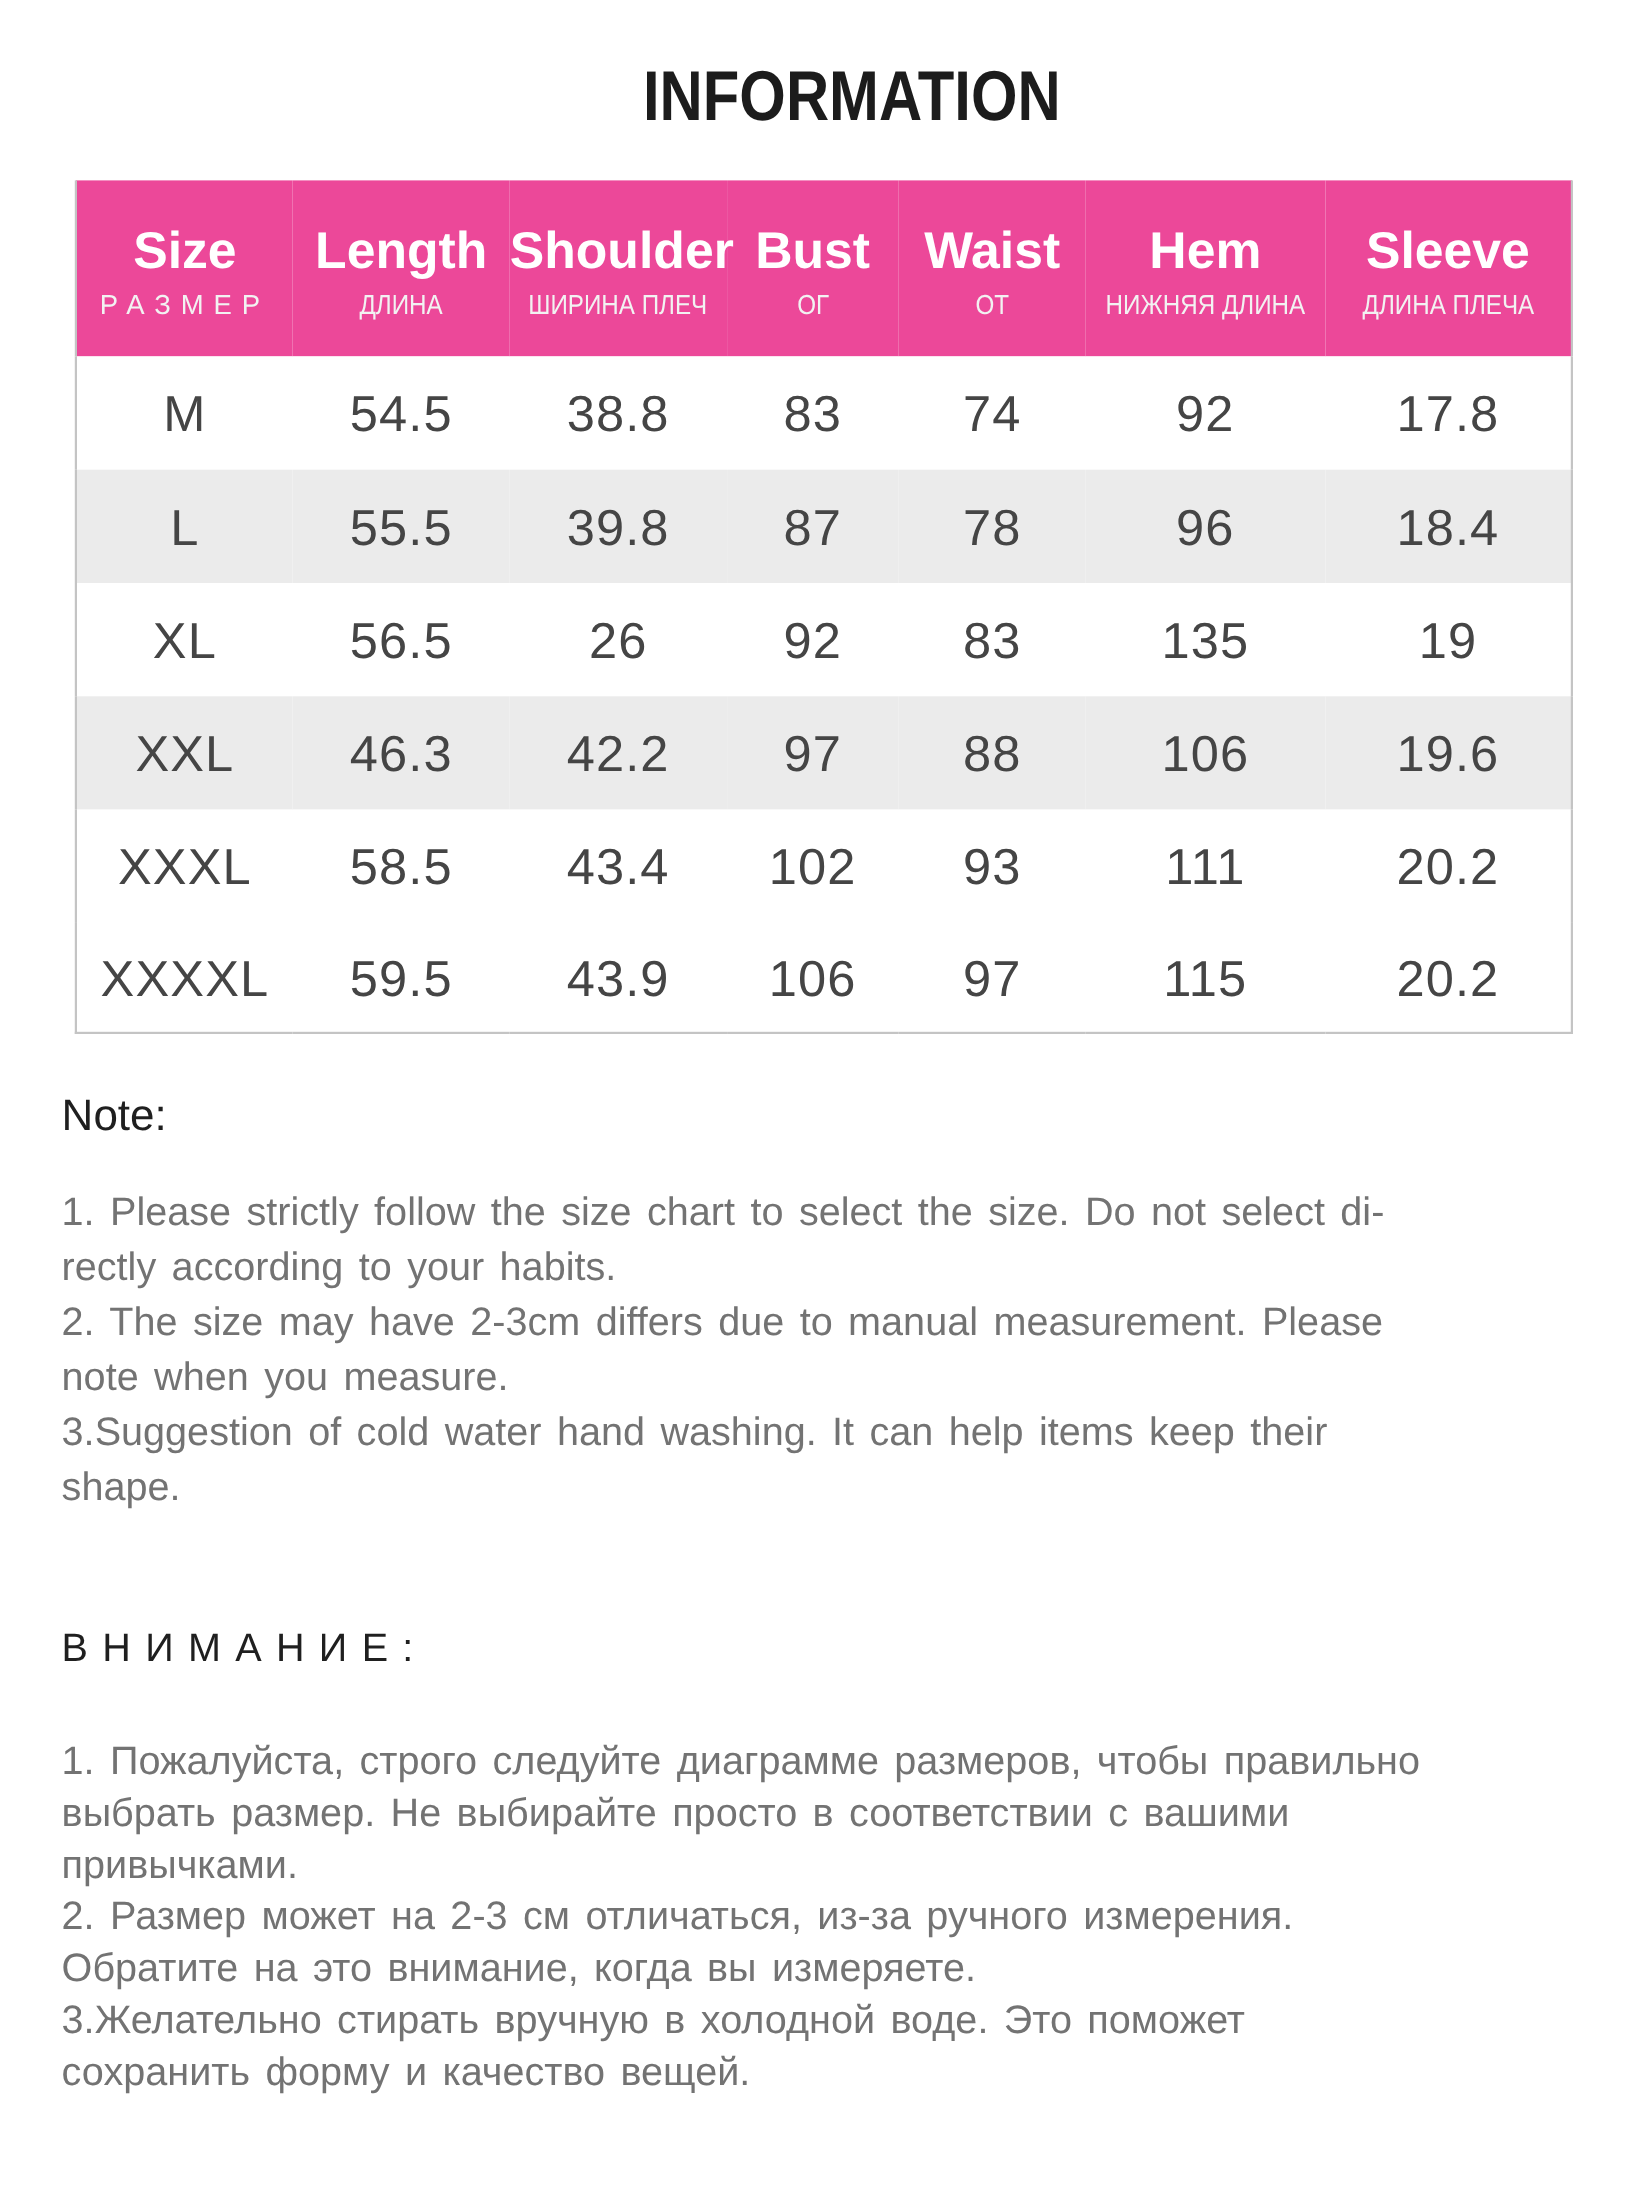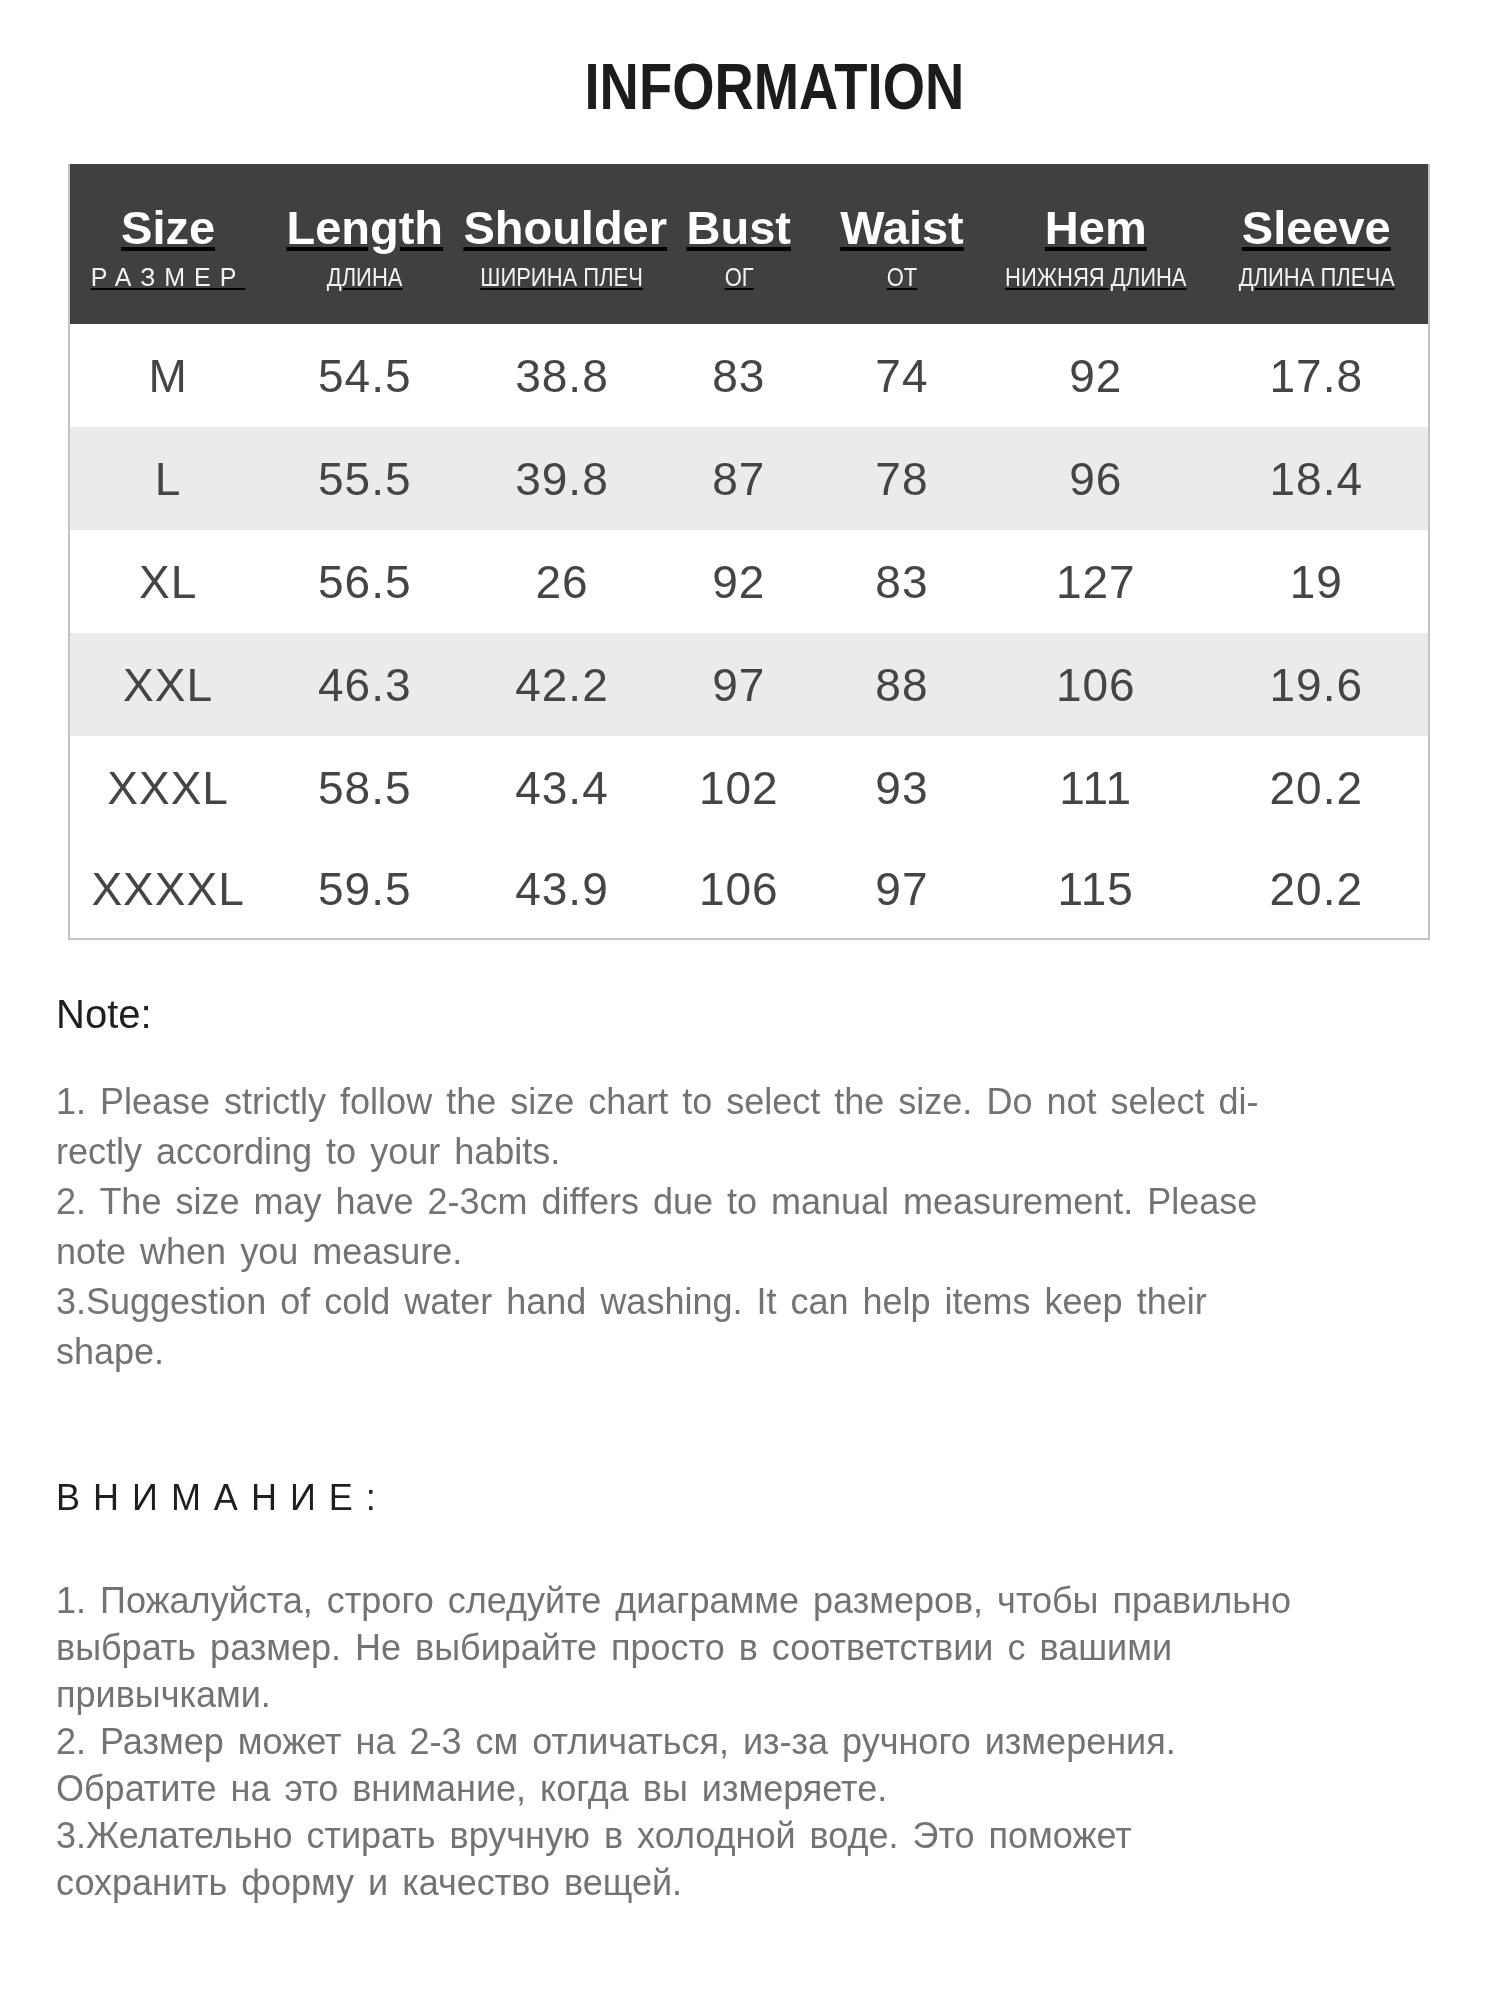--- a/index.html
+++ b/index.html
@@ -34,22 +34,21 @@
   
   .size-table {
     margin: 40px 0 0 68px;
     width: 1362px;
     border-collapse: collapse;
     table-layout: fixed;
     border: 2px solid #c4c4c4;
     border-top: none;
   }
   .size-table thead tr {
-    background: #404040;
-    text-decoration: underline;
+    background: #ec4899;
   }
   .size-table th {
     height: 160px;
     vertical-align: middle;
     padding-top: 6px;
     font-weight: normal;
   }
   .col-en {
     font-size: 47px;
     font-weight: bold;
@@ -183,21 +182,21 @@
           <td>78</td>
           <td>96</td>
           <td>18.4</td>
         </tr>
         <tr>
           <td>XL</td>
           <td>56.5</td>
           <td>26</td>
           <td>92</td>
           <td>83</td>
-          <td>127</td>
+          <td>135</td>
           <td>19</td>
         </tr>
         <tr>
           <td>XXL</td>
           <td>46.3</td>
           <td>42.2</td>
           <td>97</td>
           <td>88</td>
           <td>106</td>
           <td>19.6</td>

